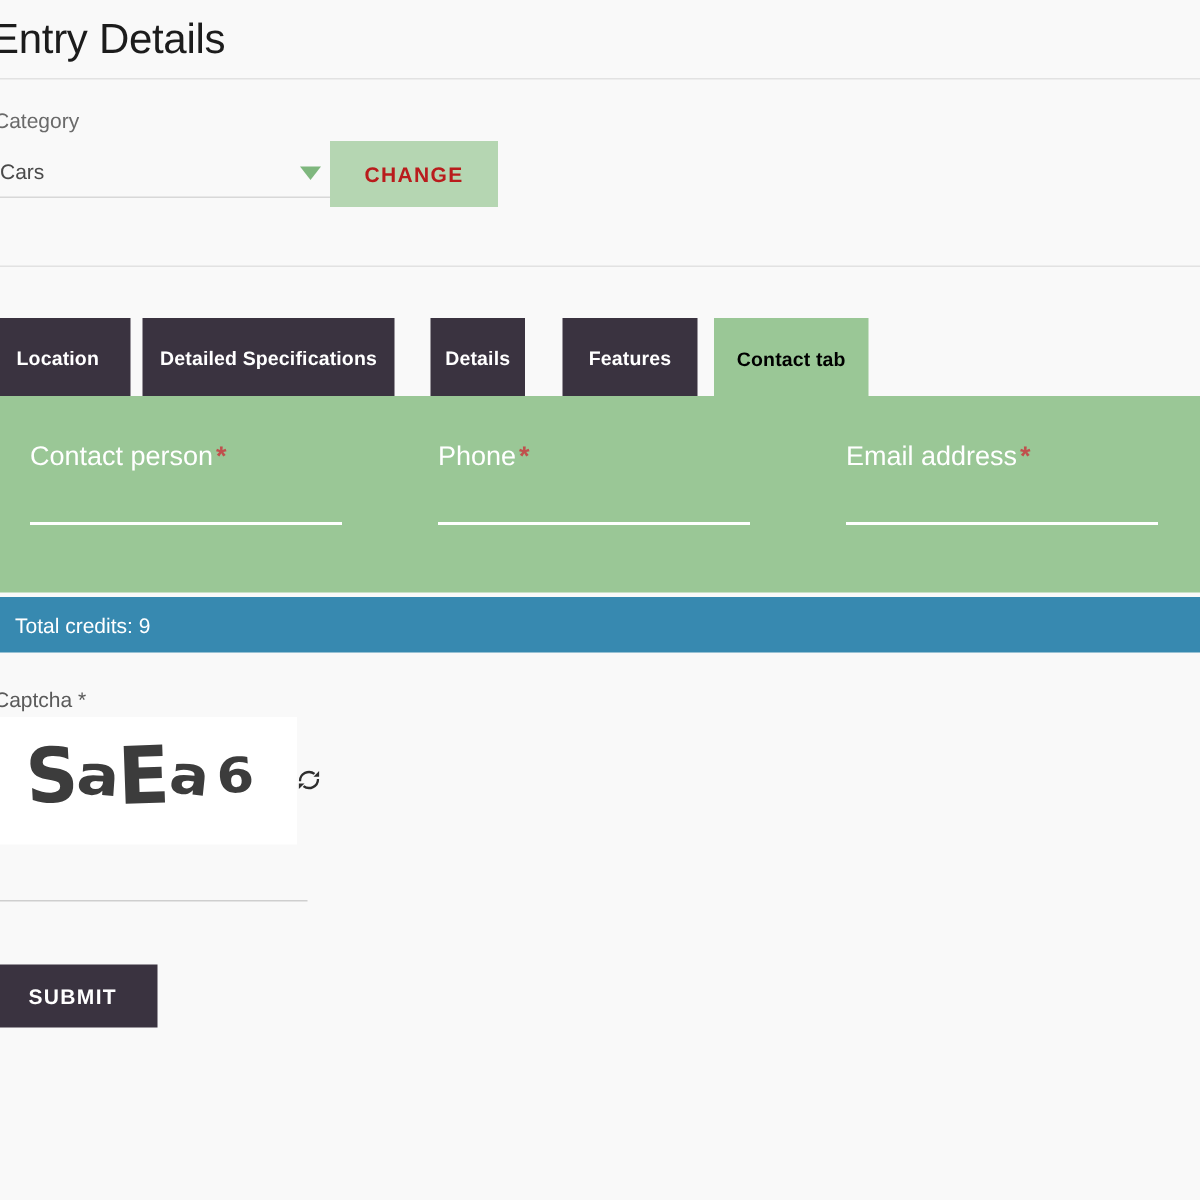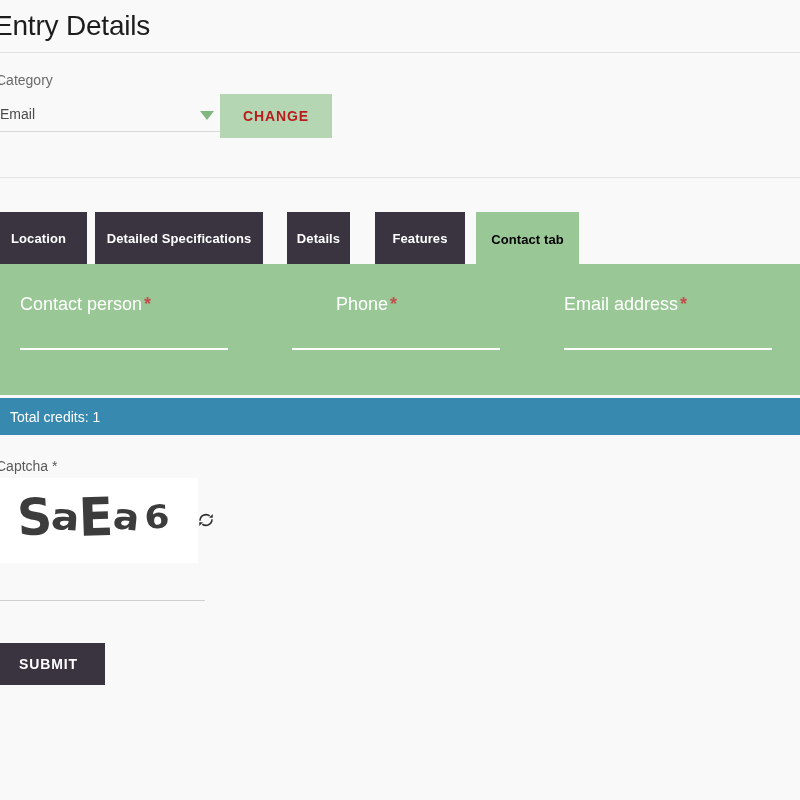--- a/index.html
+++ b/index.html
@@ -145,21 +145,21 @@
 <body>
 
 <div class="page">
 
   <h1 class="page-title">Entry Details</h1>
   <div class="divider d1"></div>
 
   <div class="cat-label">Category</div>
 
   <div class="cat-select-wrap">
-    <span class="cat-select-value">Email</span>
+    <span class="cat-select-value">Cars</span>
     <span class="cat-caret"></span>
   </div>
 
   <button class="change-btn">CHANGE</button>
 
   <div class="divider d2"></div>
 
   <div class="tabs" id="tabs">
       <div class="tab" style="left: -10px; width: 97px;">
         <span>Location</span>
@@ -176,32 +176,32 @@
       <div class="tab active" style="left: 476px; width: 103px;">
         <span>Contact tab</span>
       </div>
     </div>
 
   <div class="contact-panel" id="contact-panel">
       <div class="field" style="left: 20px;">
         <div class="field-label"><span>Contact person</span><span class="req">*</span></div>
       </div>
       <input type="text" class="field-input" placeholder="" style="left: 20px; width: 208px;">
-      <div class="field" style="left: 292px; margin-left: 44px;">
+      <div class="field" style="left: 292px;">
         <div class="field-label"><span>Phone</span><span class="req">*</span></div>
       </div>
       <input type="text" class="field-input" placeholder="" style="left: 292px; width: 208px;">
       <div class="field" style="left: 564px;">
         <div class="field-label"><span>Email address</span><span class="req">*</span></div>
       </div>
       <input type="text" class="field-input" placeholder="" style="left: 564px; width: 208px;">
     </div>
 
   <div class="credits-bar">
-    <span class="credits-text">Total credits: 1</span>
+    <span class="credits-text">Total credits: 9</span>
   </div>
 
   <div class="captcha-label">Captcha *</div>
 
   <div class="captcha-box">
     <div class="captcha-text">
       <span class="c1">S</span><span class="c2">a</span><span class="c3">E</span><span class="c4">a</span><span class="c5">6</span>
     </div>
   </div>
 

